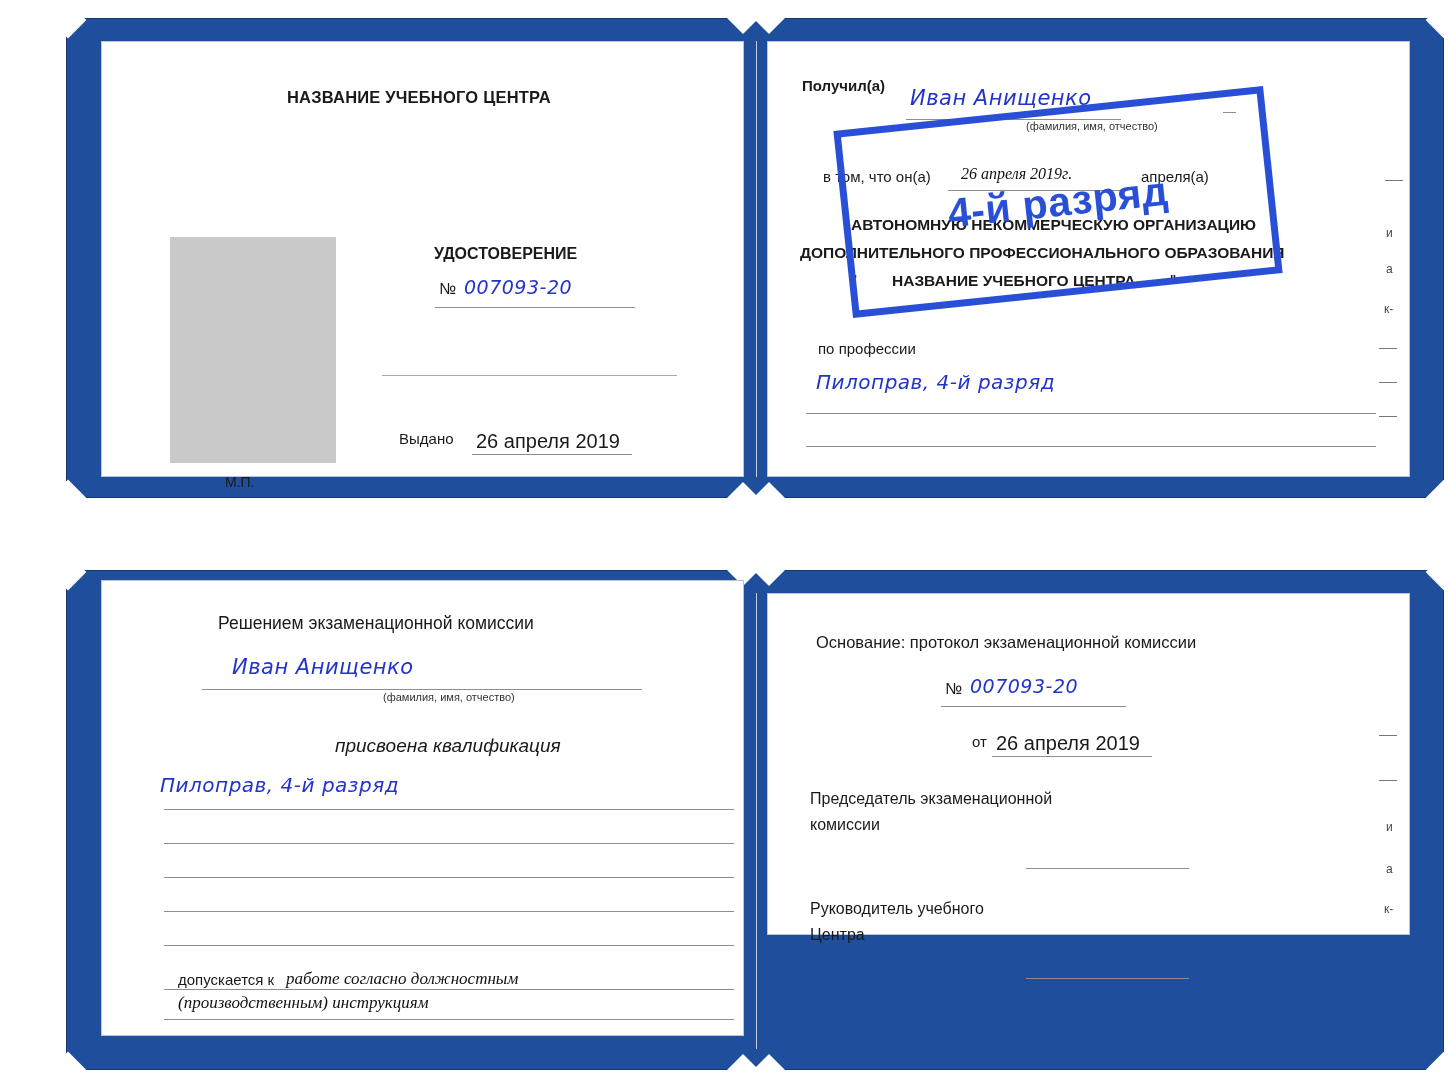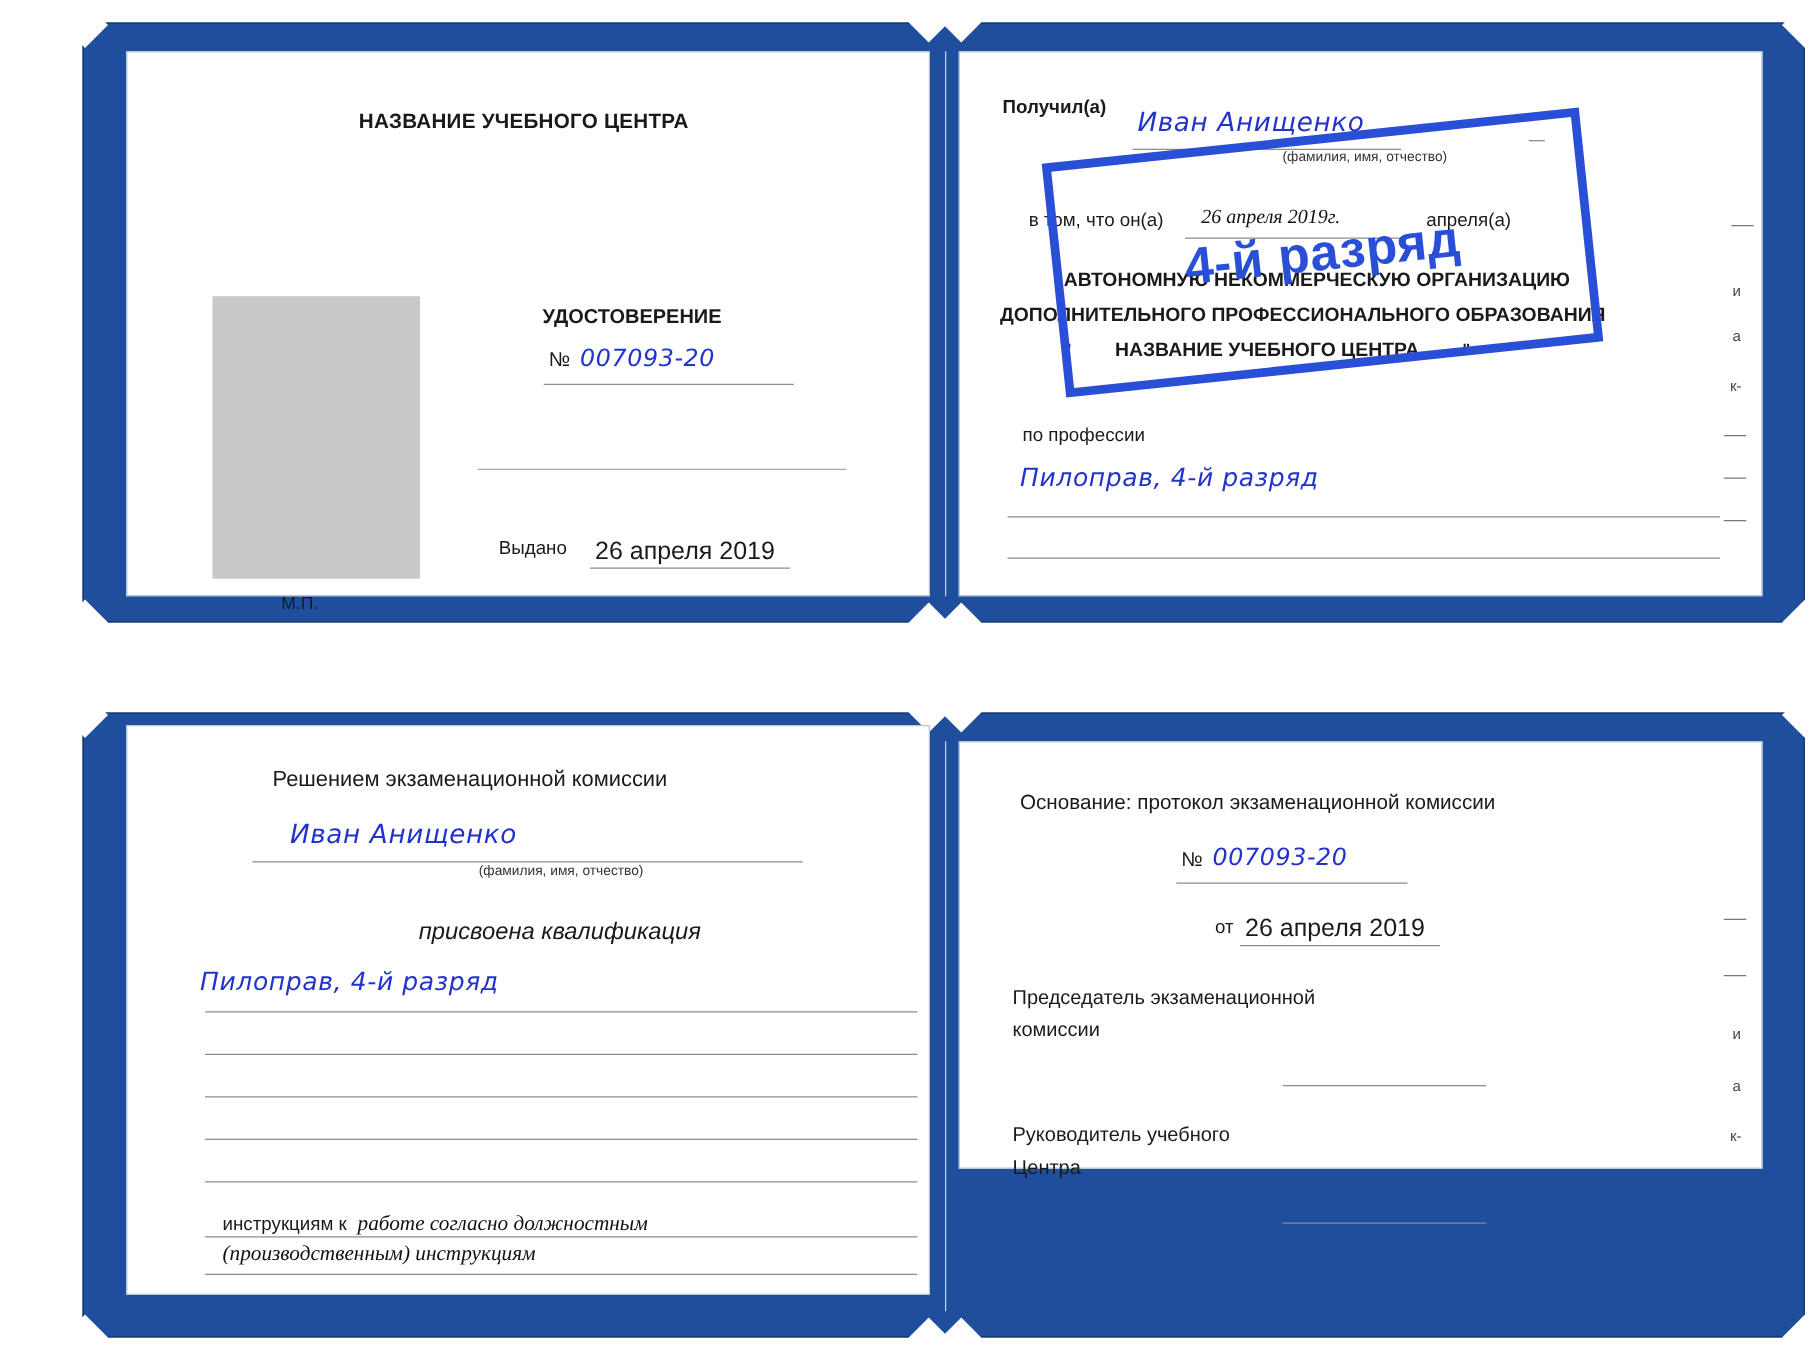--- a/index.html
+++ b/index.html
@@ -226,21 +226,21 @@
       <div class="t lbl" style="left:233px; top:154px; font-size:19px;font-style:italic;">присвоена квалификация</div>
 
       <div class="t hand" style="left:58px; top:192px; font-size:20px;">Пилопрaв, 4-й разряд</div>
 
       <div class="rule" style="left:62px; top:228px; width:570px;"></div>
       <div class="rule" style="left:62px; top:262px; width:570px;"></div>
       <div class="rule" style="left:62px; top:296px; width:570px;"></div>
       <div class="rule" style="left:62px; top:330px; width:570px;"></div>
       <div class="rule" style="left:62px; top:364px; width:570px;"></div>
 
-      <div class="t lbl" style="left:76px; top:390px; font-size:15px;">инструкциям к</div>
+      <div class="t lbl" style="left:76px; top:390px; font-size:15px;">допускается к</div>
       <div class="t ital" style="left:184px; top:388px;">работе согласно должностным</div>
       <div class="t ital" style="left:76px; top:412px;">(производственным) инструкциям</div>
       <div class="rule" style="left:62px; top:408px; width:570px;"></div>
       <div class="rule" style="left:62px; top:438px; width:570px;"></div>
     </div>
 
     <div class="page-right">
       <div class="t lbl" style="left:48px; top:39px; font-size:16.5px;">Основание: протокол экзаменационной комиссии</div>
 
       <div class="t lbl" style="left:177px; top:86px; font-size:16px;">№</div>

